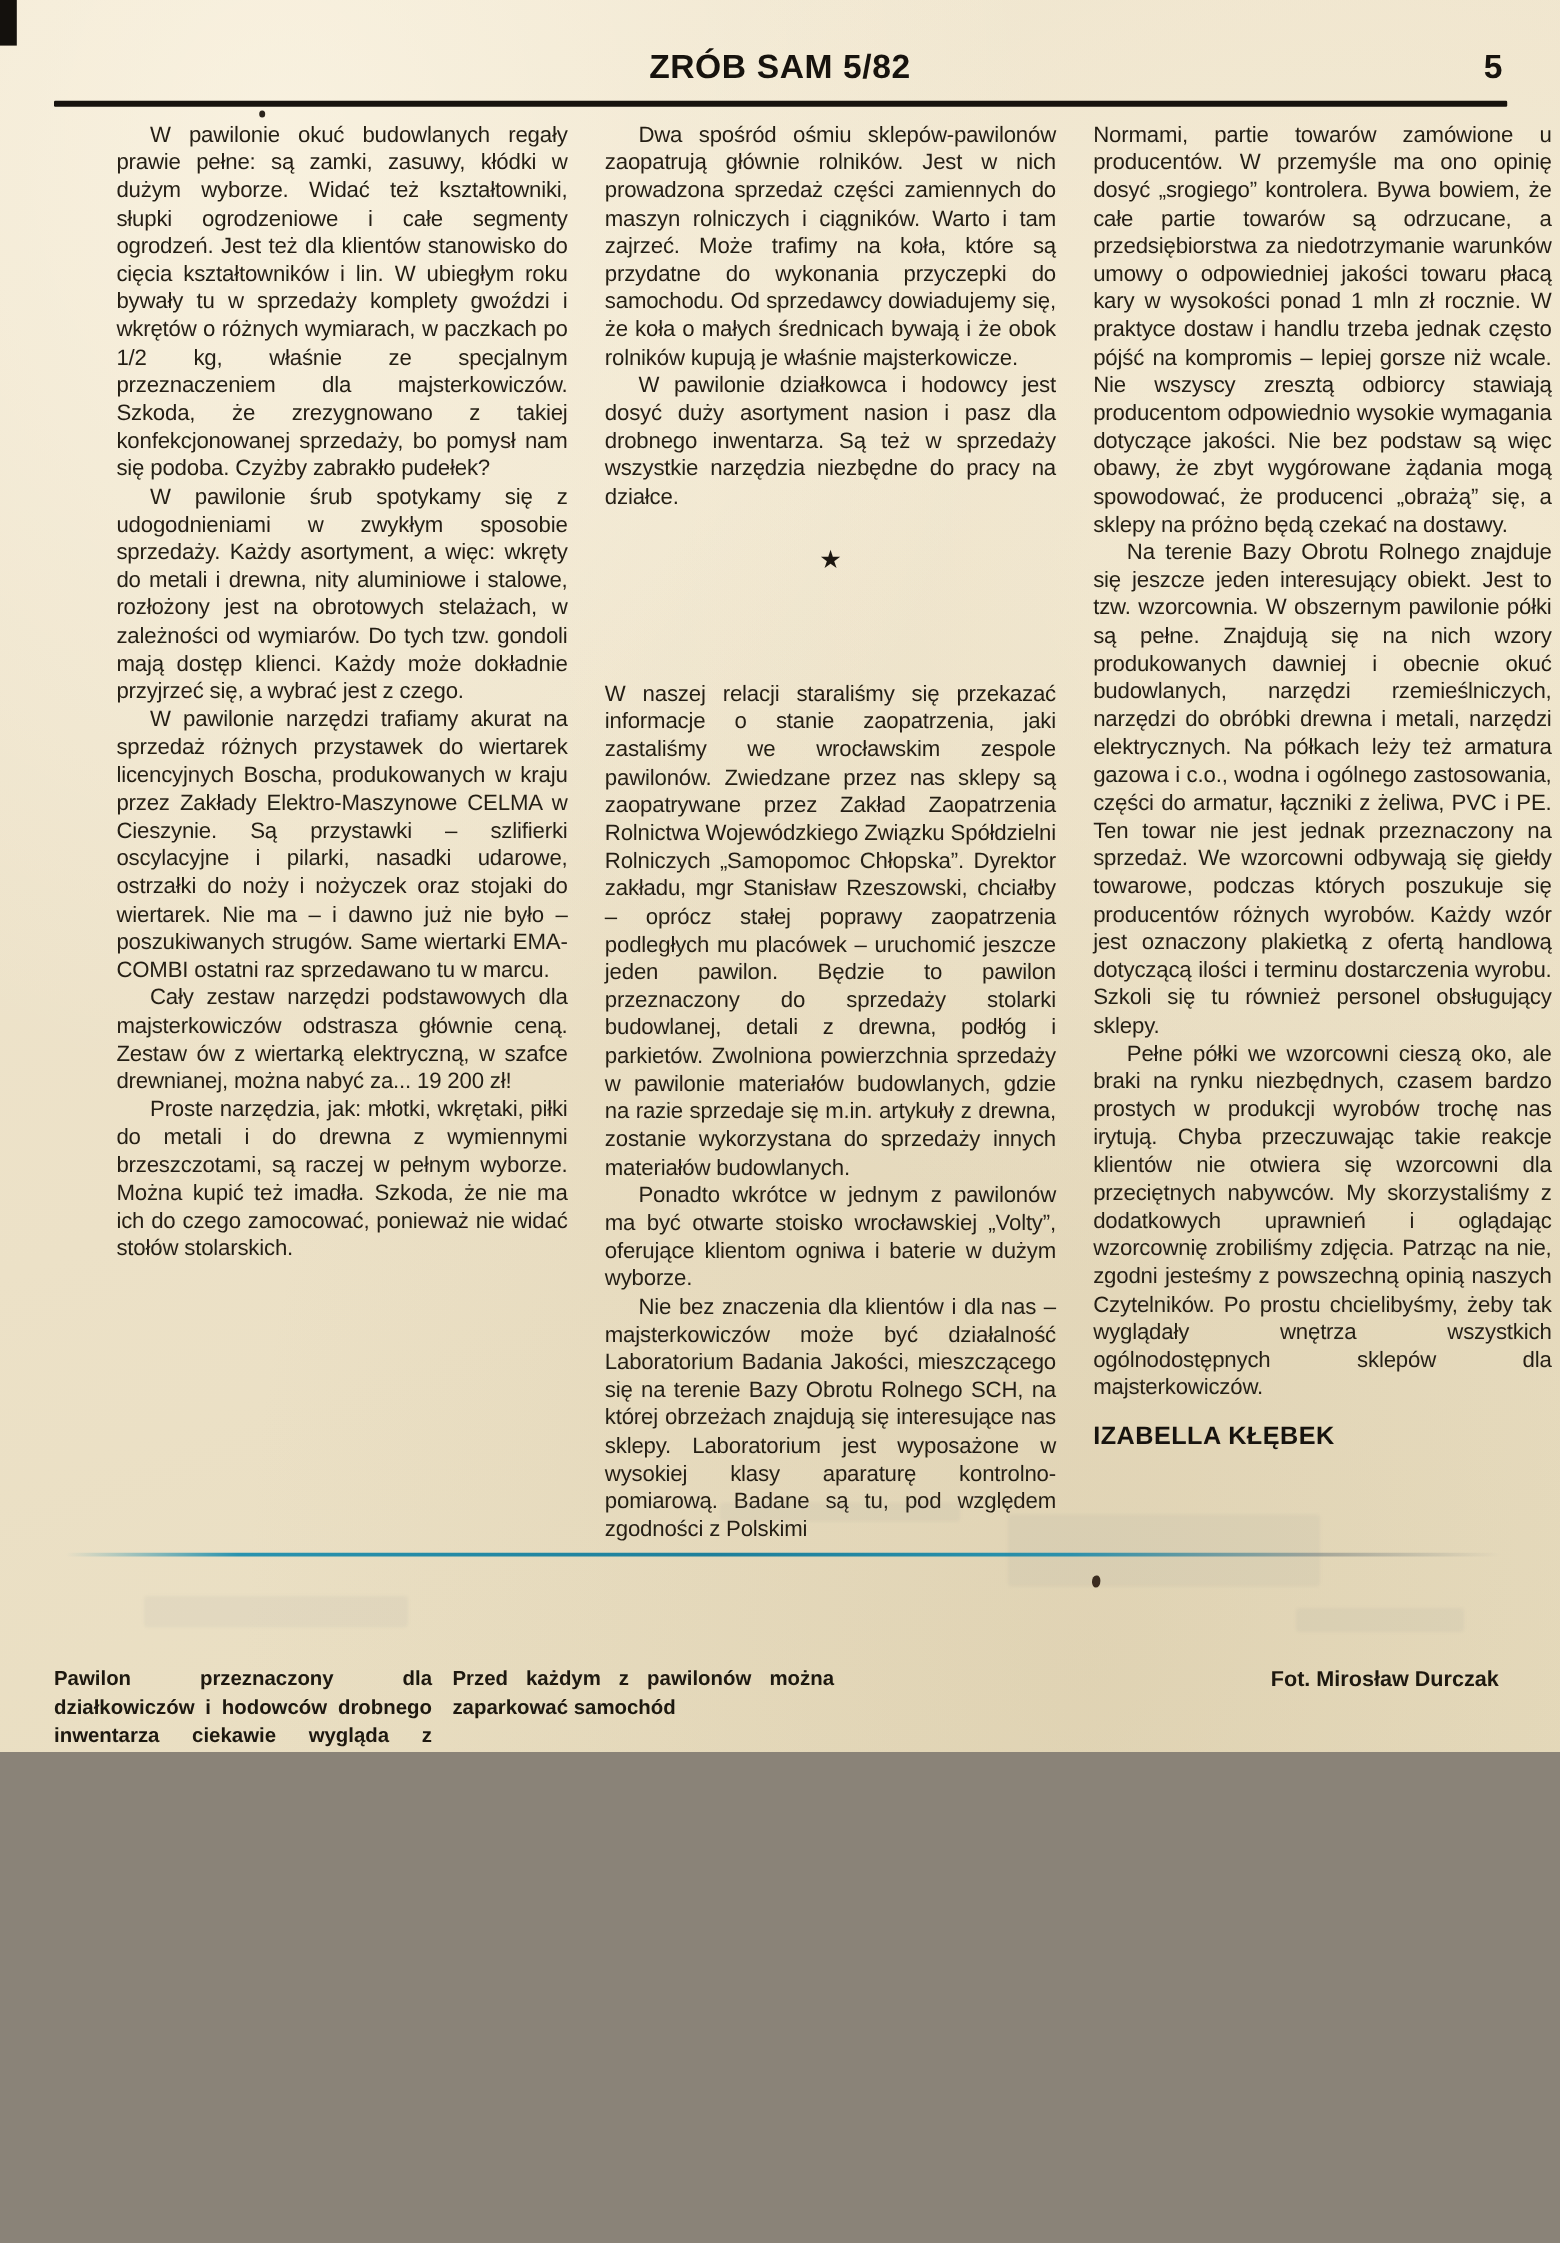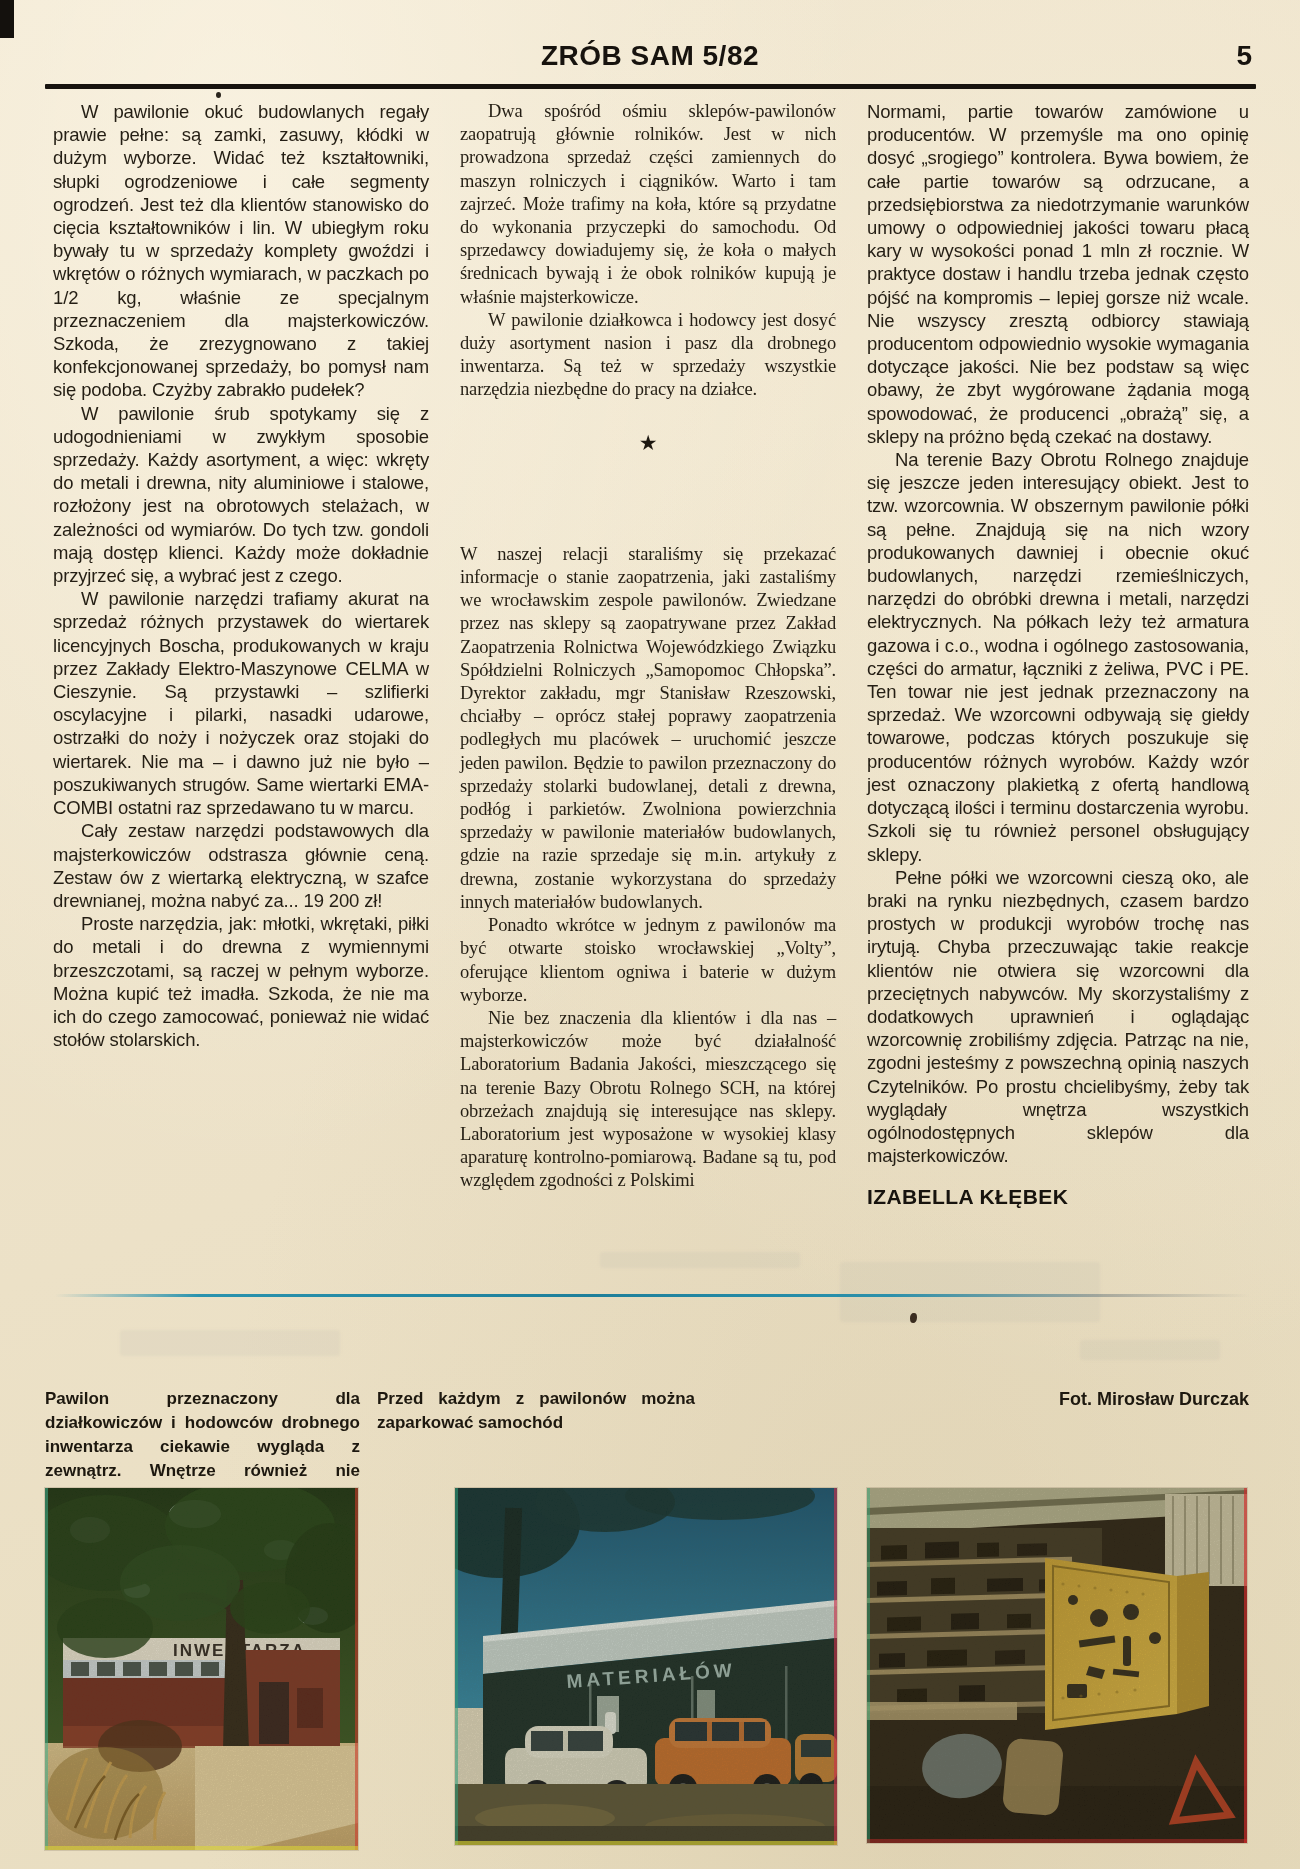--- a/index.html
+++ b/index.html
@@ -1,33 +1,33 @@
 <!DOCTYPE html>
 <html lang="pl"><head>
 <meta charset="utf-8">
 <style>
   html,body{margin:0;padding:0;background:#8a8378;}
   .page{
-    position:relative;width:1300px;height:1869px;margin:0 auto;overflow:hidden;
+    position:relative;width:1300px;height:1460px;margin:0 auto;overflow:hidden;
     font-family:"Liberation Sans",sans-serif;color:#221c13;
     background:
       radial-gradient(ellipse at 18% 8%, rgba(255,250,236,.55), transparent 42%),
       radial-gradient(ellipse at 85% 30%, rgba(255,248,230,.35), transparent 45%),
       radial-gradient(ellipse at 70% 95%, rgba(208,192,156,.35), transparent 55%),
       linear-gradient(160deg,#f1e7d1 0%,#ece1c7 55%,#e7dcbe 100%);
   }
   .corner-artifact{position:absolute;left:0;top:0;width:14px;height:38px;background:#14110d;}
   .masthead-title{position:absolute;top:40px;left:0;width:100%;text-align:center;
     font-size:28px;font-weight:bold;letter-spacing:.5px;color:#17130e;}
   .page-number{position:absolute;top:40px;right:48px;font-size:28px;font-weight:bold;color:#17130e;}
   .rule{position:absolute;top:84px;left:45px;width:1211px;height:5px;background:#17130e;border-radius:1px;}
   .rule-nub{position:absolute;top:92px;left:216px;width:5px;height:6px;background:#2a241c;border-radius:50%;}
 
   .col{position:absolute;top:100px;width:376px;text-align:justify;
-    font-size:18.5px;line-height:23.2px;letter-spacing:-.15px;color:#241e14;}
+    font-size:18.5px;line-height:23.2px;letter-spacing:-.15px;color:#241e14;margin-left:44px;}
   .col p{margin:0;text-indent:28px;}
   .col p.noindent{text-indent:0;}
   .star-sep{text-align:center;text-indent:0;font-size:21px;margin:30px 0 88px 0;color:#1c1710;}
   .byline{font-weight:bold;text-align:left;padding-right:10px;margin-top:18px;
     font-size:21px;letter-spacing:.4px;text-indent:0;color:#17130e;}
 
   .caption{position:absolute;top:1387px;font-weight:bold;font-size:17px;line-height:24px;
     text-align:justify;color:#1d180f;}
   .caption p{margin:0;}
   .credit{text-align:right;font-weight:bold;font-size:18px;margin-top:0;}
@@ -53,21 +53,21 @@
   <div class="rule-nub"></div>
 
   <div class="col" style="left:53px;">
     <p>W pawilonie okuć budowlanych regały prawie pełne: są zamki, zasuwy, kłódki w dużym wyborze. Widać też kształtowniki, słupki ogrodzeniowe i całe segmenty ogrodzeń. Jest też dla klientów stanowisko do cięcia kształtowników i lin. W ubiegłym roku bywały tu w sprzedaży komplety gwoździ i wkrętów o różnych wymiarach, w paczkach po 1/2 kg, właśnie ze specjalnym przeznaczeniem dla majsterkowiczów. Szkoda, że zrezygnowano z takiej konfekcjonowanej sprzedaży, bo pomysł nam się podoba. Czyżby zabrakło pudełek?</p>
     <p>W pawilonie śrub spotykamy się z udogodnieniami w zwykłym sposobie sprzedaży. Każdy asortyment, a więc: wkręty do metali i drewna, nity aluminiowe i stalowe, rozłożony jest na obrotowych stelażach, w zależności od wymiarów. Do tych tzw. gondoli mają dostęp klienci. Każdy może dokładnie przyjrzeć się, a wybrać jest z czego.</p>
     <p>W pawilonie narzędzi trafiamy akurat na sprzedaż różnych przystawek do wiertarek licencyjnych Boscha, produkowanych w kraju przez Zakłady Elektro-Maszynowe CELMA w Cieszynie. Są przystawki – szlifierki oscylacyjne i pilarki, nasadki udarowe, ostrzałki do noży i nożyczek oraz stojaki do wiertarek. Nie ma – i dawno już nie było –poszukiwanych strugów. Same wiertarki EMA-COMBI ostatni raz sprzedawano tu w marcu.</p>
     <p>Cały zestaw narzędzi podstawowych dla majsterkowiczów odstrasza głównie ceną. Zestaw ów z wiertarką elektryczną, w szafce drewnianej, można nabyć za... 19 200 zł!</p>
     <p>Proste narzędzia, jak: młotki, wkrętaki, piłki do metali i do drewna z wymiennymi brzeszczotami, są raczej w pełnym wyborze. Można kupić też imadła. Szkoda, że nie ma ich do czego zamocować, ponieważ nie widać stołów stolarskich.</p>
   </div>
 
-  <div class="col" style="left:460px;font-family:Liberation Serif, serif;">
+  <div class="col" style="left:460px;">
     <p>Dwa spośród ośmiu sklepów-pawilonów zaopatrują głównie rolników. Jest w nich prowadzona sprzedaż części zamiennych do maszyn rolniczych i ciągników. Warto i tam zajrzeć. Może trafimy na koła, które są przydatne do wykonania przyczepki do samochodu. Od sprzedawcy dowiadujemy się, że koła o małych średnicach bywają i że obok rolników kupują je właśnie majsterkowicze.</p>
     <p>W pawilonie działkowca i hodowcy jest dosyć duży asortyment nasion i pasz dla drobnego inwentarza. Są też w sprzedaży wszystkie narzędzia niezbędne do pracy na działce.</p>
     <div class="star-sep">★</div>
     <p class="noindent">W naszej relacji staraliśmy się przekazać informacje o stanie zaopatrzenia, jaki zastaliśmy we wrocławskim zespole pawilonów. Zwiedzane przez nas sklepy są zaopatrywane przez Zakład Zaopatrzenia Rolnictwa Wojewódzkiego Związku Spółdzielni Rolniczych „Samopomoc Chłopska”. Dyrektor zakładu, mgr Stanisław Rzeszowski, chciałby – oprócz stałej poprawy zaopatrzenia podległych mu placówek – uruchomić jeszcze jeden pawilon. Będzie to pawilon przeznaczony do sprzedaży stolarki budowlanej, detali z drewna, podłóg i parkietów. Zwolniona powierzchnia sprzedaży w pawilonie materiałów budowlanych, gdzie na razie sprzedaje się m.in. artykuły z drewna, zostanie wykorzystana do sprzedaży innych materiałów budowlanych.</p>
     <p>Ponadto wkrótce w jednym z pawilonów ma być otwarte stoisko wrocławskiej „Volty”, oferujące klientom ogniwa i baterie w dużym wyborze.</p>
     <p>Nie bez znaczenia dla klientów i dla nas – majsterkowiczów może być działalność Laboratorium Badania Jakości, mieszczącego się na terenie Bazy Obrotu Rolnego SCH, na której obrzeżach znajdują się interesujące nas sklepy. Laboratorium jest wyposażone w wysokiej klasy aparaturę kontrolno-pomiarową. Badane są tu, pod względem zgodności z Polskimi</p>
   </div>
 
   <div class="col" style="left:867px;width:382px;">
     <p class="noindent">Normami, partie towarów zamówione u producentów. W przemyśle ma ono opinię dosyć „srogiego” kontrolera. Bywa bowiem, że całe partie towarów są odrzucane, a przedsiębiorstwa za niedotrzymanie warunków umowy o odpowiedniej jakości towaru płacą kary w wysokości ponad 1 mln zł rocznie. W praktyce dostaw i handlu trzeba jednak często pójść na kompromis – lepiej gorsze niż wcale. Nie wszyscy zresztą odbiorcy stawiają producentom odpowiednio wysokie wymagania dotyczące jakości. Nie bez podstaw są więc obawy, że zbyt wygórowane żądania mogą spowodować, że producenci „obrażą” się, a sklepy na próżno będą czekać na dostawy.</p>

